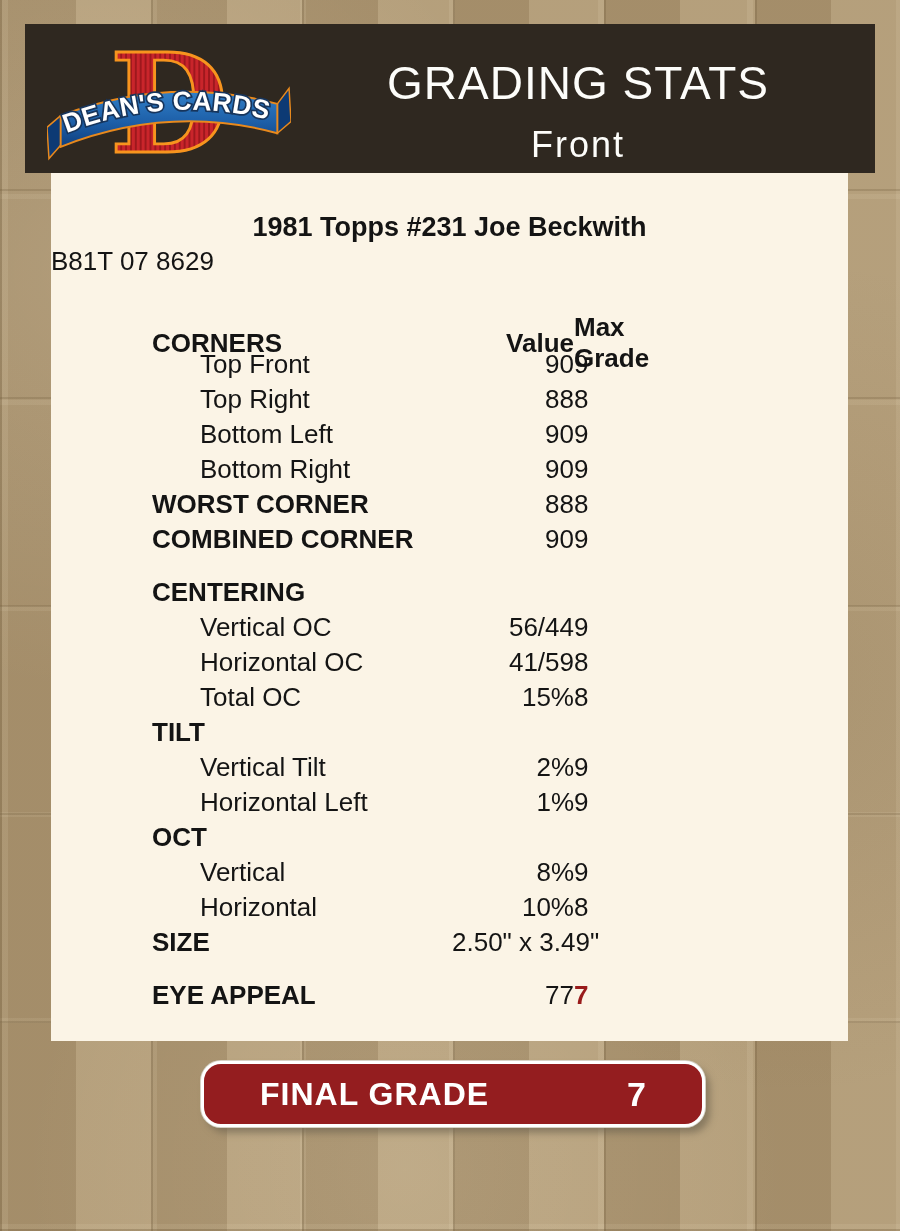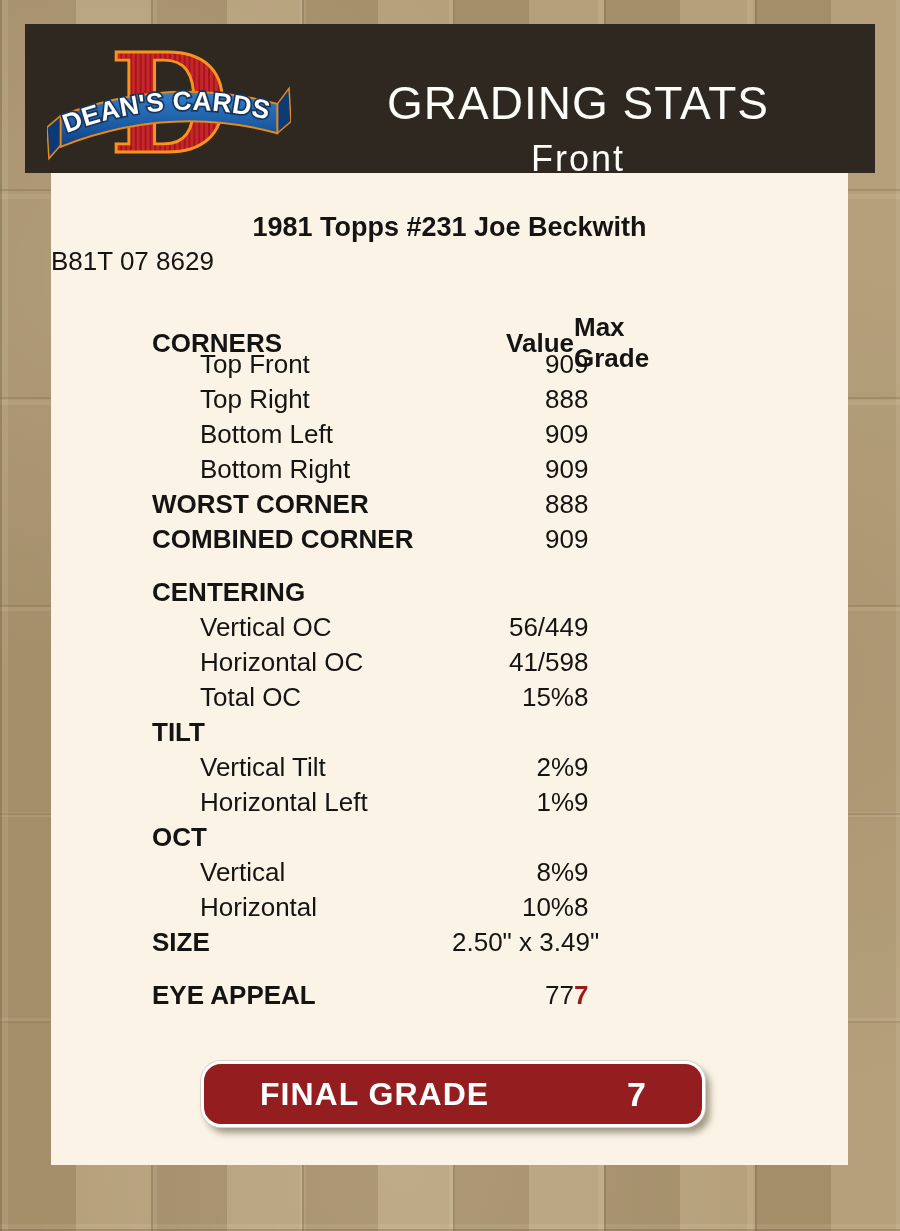--- a/index.html
+++ b/index.html
@@ -23,26 +23,26 @@
       radial-gradient(circle at 45% 95%, rgba(255,242,214,0.14), rgba(0,0,0,0) 30%);
   }
   .header-bar{
     position:absolute;left:25px;top:24px;width:850px;height:149px;
     background:#2f2820;
   }
   .logo-box{position:absolute;left:22px;top:7px;width:244px;height:138px;}
   .hdr-text{
     position:absolute;left:256px;right:0;top:0;height:100%;
     display:flex;flex-direction:column;align-items:center;justify-content:flex-start;
-    padding-top:52px;box-sizing:border-box;color:#fdfdfa;
+    padding-top:32px;box-sizing:border-box;color:#fdfdfa;
   }
   .hdr-title{font-size:46px;line-height:54px;letter-spacing:1px;}
-  .hdr-sub{font-size:36px;line-height:46px;letter-spacing:2px;margin-top:6px;}
+  .hdr-sub{font-size:36px;line-height:46px;letter-spacing:2px;margin-top:12px;}
   .panel{
-    position:absolute;left:51px;top:173px;width:797px;height:992px;
+    position:absolute;left:51px;top:173px;width:797px;height:868px;
     background:#fbf4e6;color:#141414;
   }
   .card-title{margin-top:37px;text-align:center;font-size:27px;font-weight:bold;line-height:34px;}
   .card-id{font-size:26px;line-height:34px;}
   .grading-table{position:absolute;left:101px;top:139px;width:654px;font-size:26px;}
   .t-row{display:grid;grid-template-columns:300px 122px 72px 160px;height:35px;align-items:center;}
   .t-spacer{height:18px;}
   .c-label{font-weight:bold;white-space:nowrap;}
   .t-row.item .c-label{font-weight:normal;padding-left:48px;}
   .c-value{text-align:right;white-space:nowrap;font-weight:normal;}

